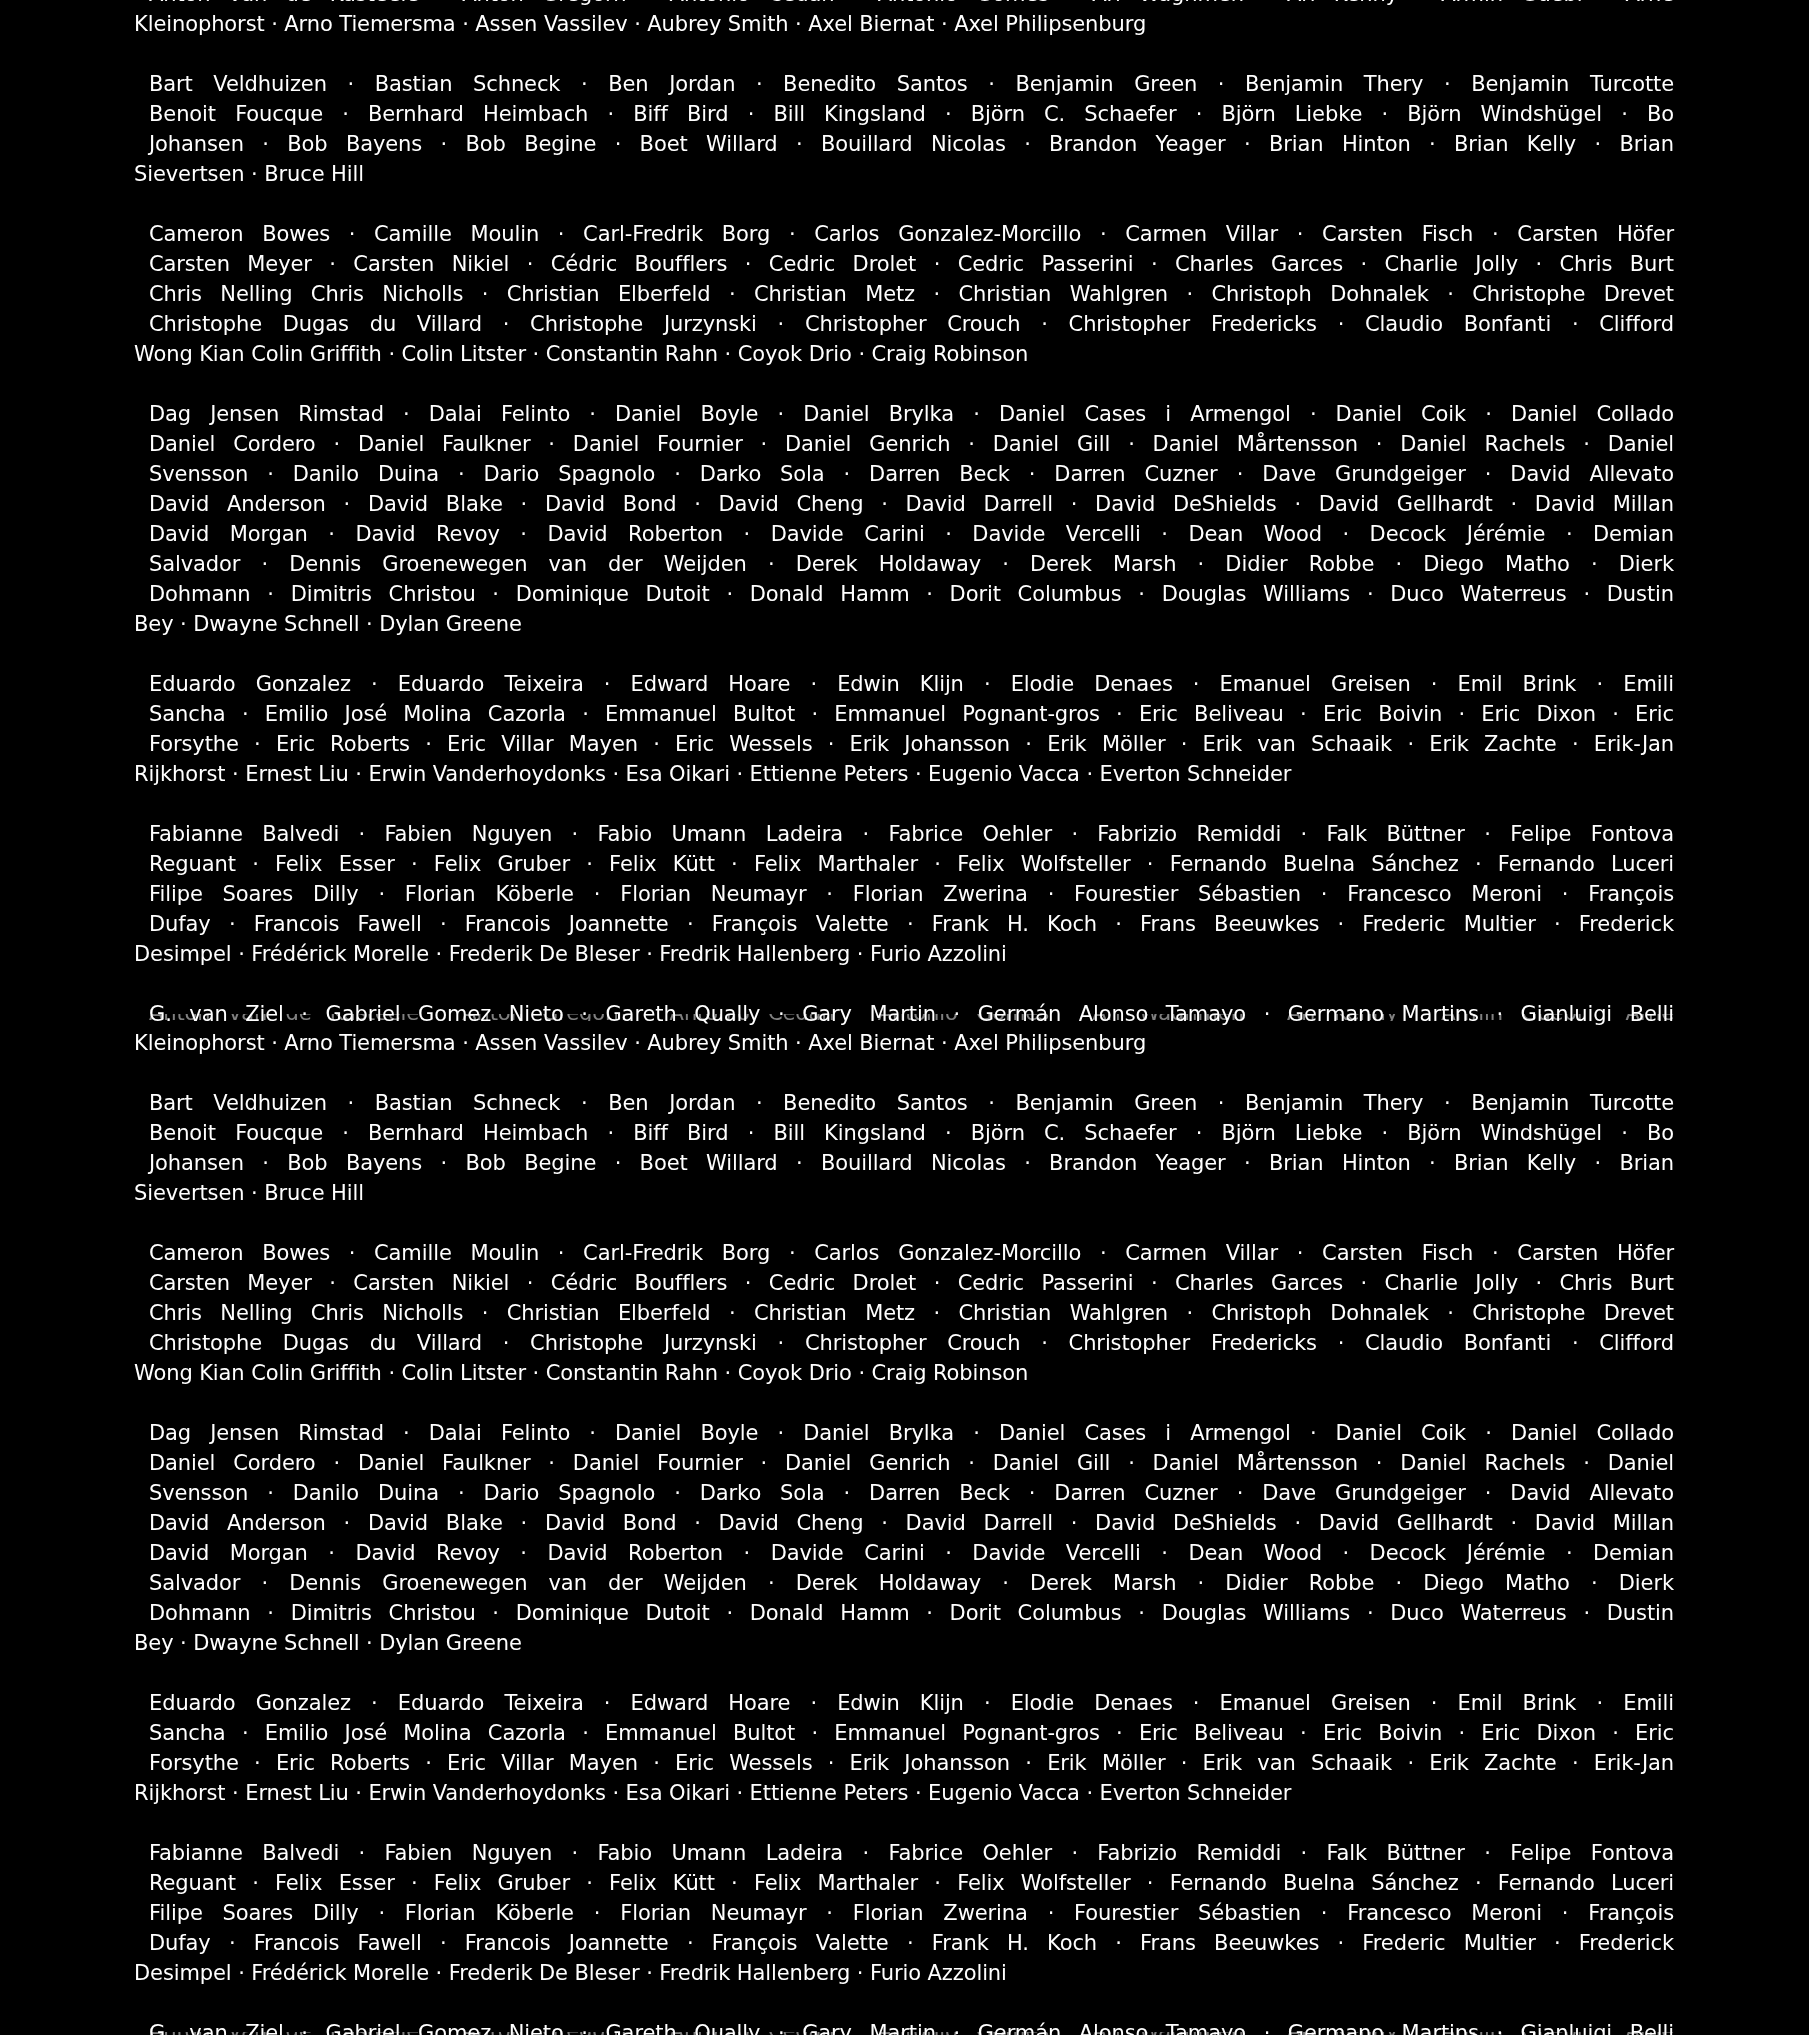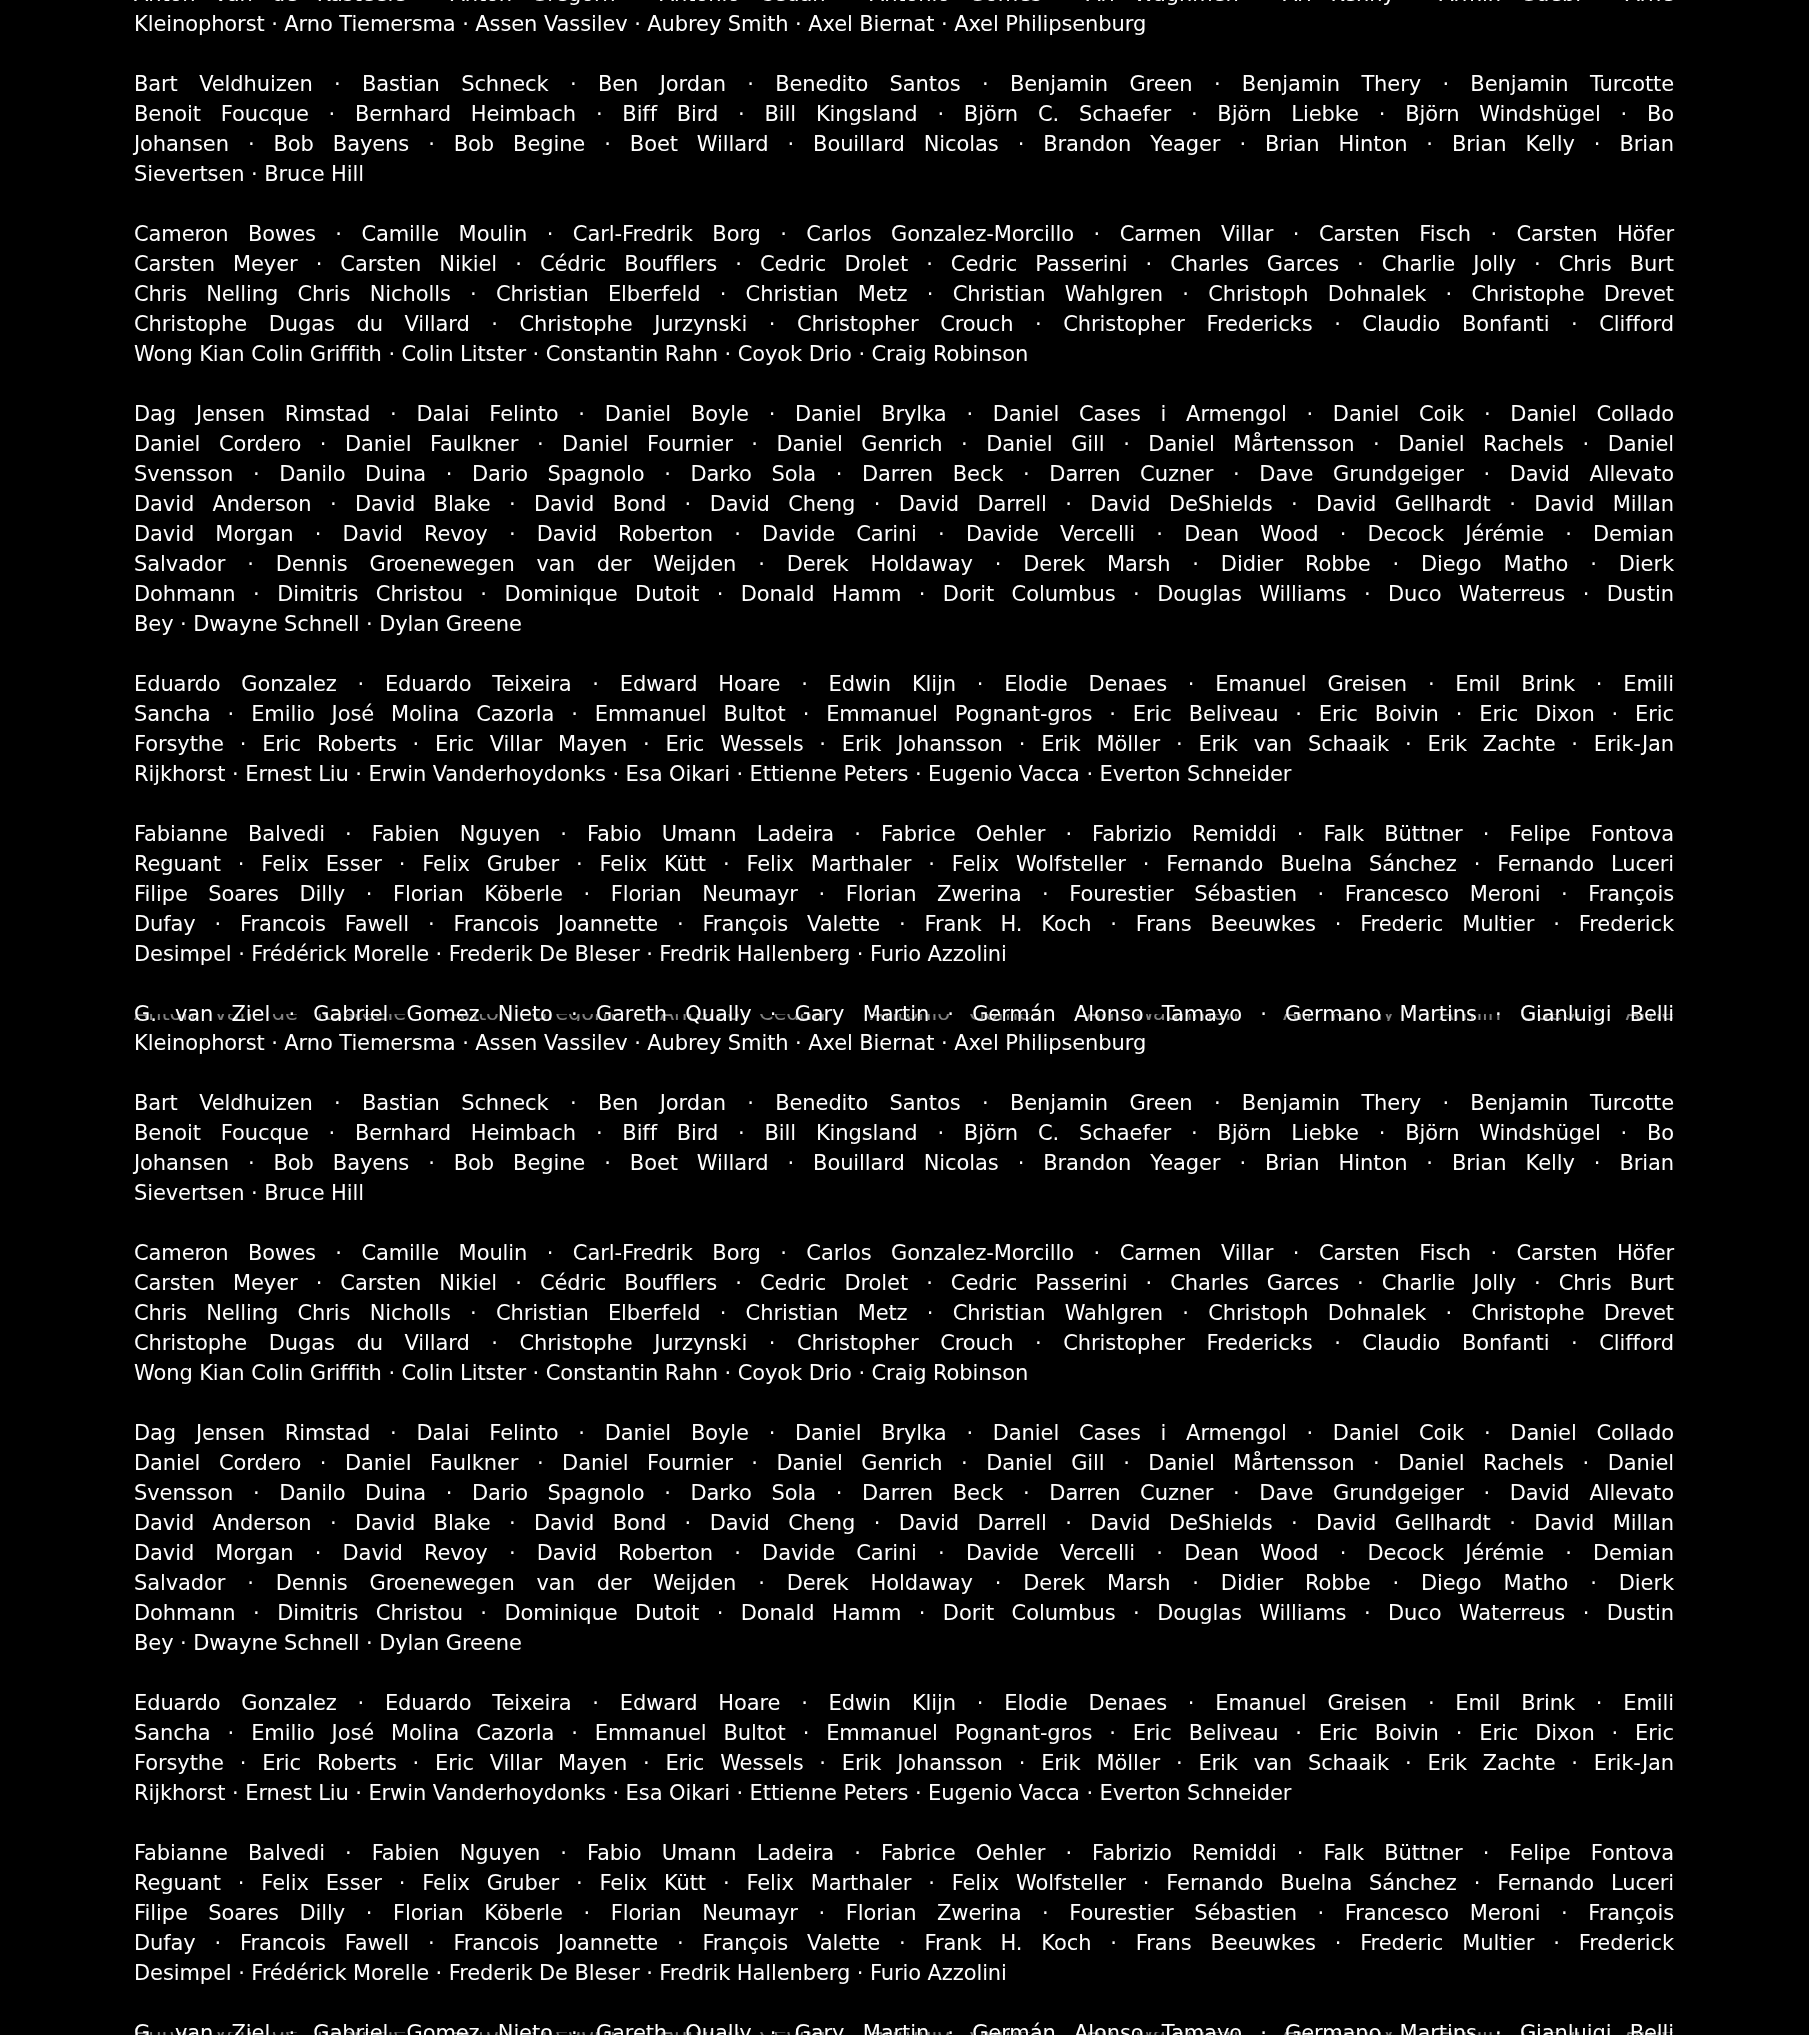--- a/index.html
+++ b/index.html
@@ -24,20 +24,21 @@
   }
   .line {
     height: 30px;
     line-height: 30px;
     white-space: normal;
     overflow: visible;
   }
   .line.j {
     text-align: justify;
     text-align-last: justify;
+    margin-left: 15px;
   }
   .partial-band {
     position: absolute;
     left: 134px;
     width: 1540px;
     overflow: hidden;
     opacity: 0.5;
     color: #ffffff;
     font-size: 21px;
     letter-spacing: -0.1px;

